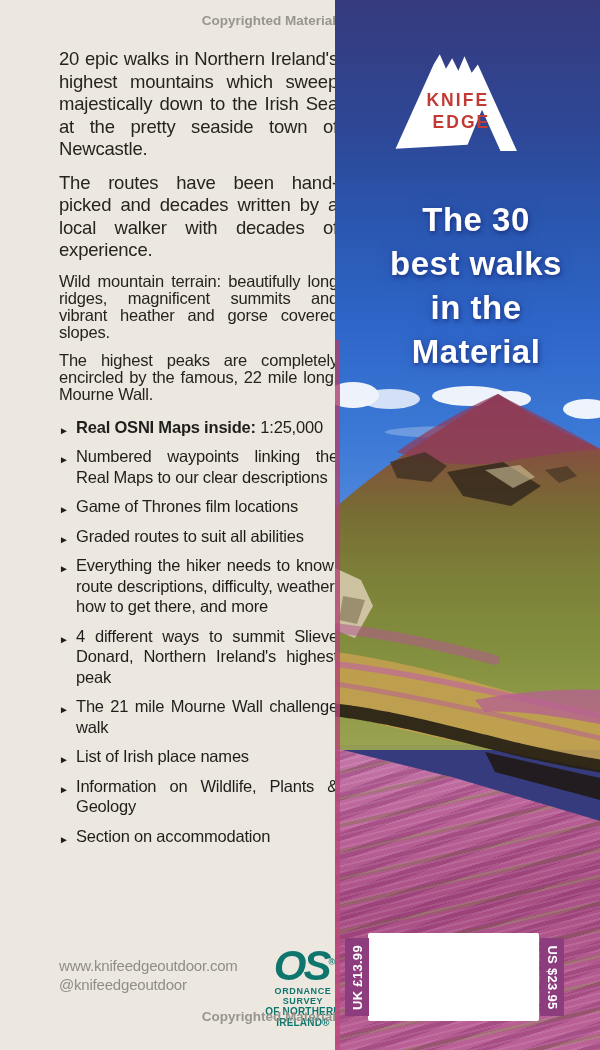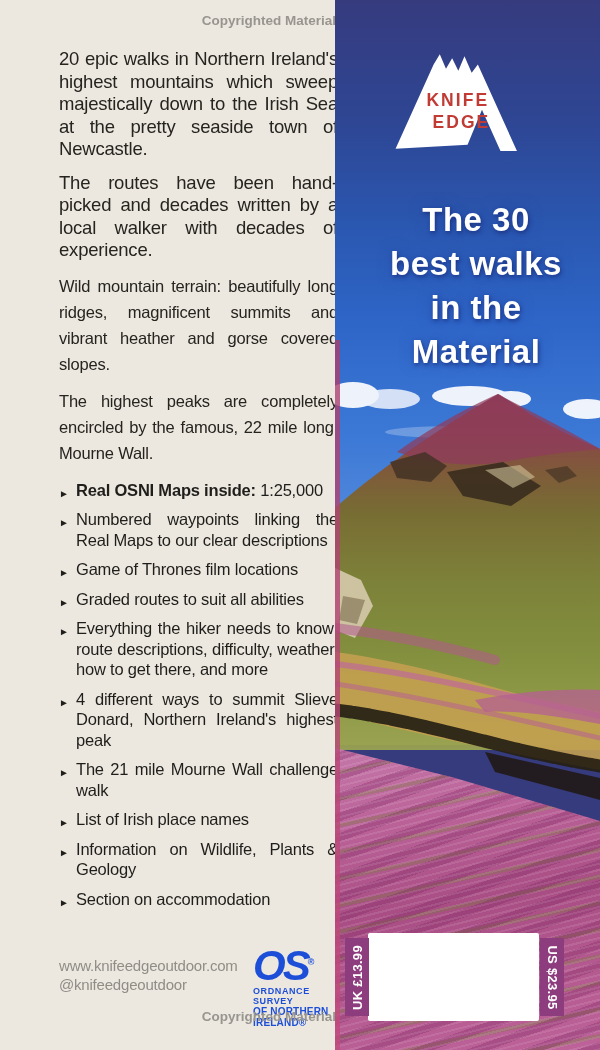--- a/index.html
+++ b/index.html
@@ -6,31 +6,31 @@
   .page{position:relative;width:600px;height:1050px;overflow:hidden;
         font-family:"Liberation Sans",sans-serif;background:#ece8e0;}
 
   
   .left-panel{position:absolute;left:12px;top:0;width:335px;height:954px;background:#ece8e0;margin-left:9px;}
   .copyright-top{position:absolute;left:150px;top:13px;width:165px;text-align:right;
         color:#98958f;font-size:13.5px;font-weight:600;}
   .copy-block{position:absolute;left:38px;top:48px;width:279px;color:#26241f;}
   .para{margin:0 0 11px 0;text-align:justify;text-align-last:left;}
   .para.lg{font-size:18.5px;line-height:22.5px;letter-spacing:-0.2px;}
-  .para.sm{font-size:16.5px;line-height:26px;letter-spacing:-0.2px;}
+  .para.sm{font-size:16.5px;line-height:17px;letter-spacing:-0.2px;}
   .bullets{list-style:none;margin:14px 0 0 0;padding:0;}
   .bullets li{position:relative;margin:0 0 9px 0;padding-left:17px;
         font-size:16.5px;line-height:20.5px;letter-spacing:-0.2px;
         text-align:justify;text-align-last:left;color:#1f1e1a;}
   .bullets li .tri{position:absolute;left:0;top:4px;font-size:10px;color:#1f1e1a;}
   .bullets li strong{font-weight:bold;}
 
   .footer{position:absolute;left:38px;top:956px;width:280px;}
   .site-line{color:#8f8d86;font-size:15px;font-weight:400;line-height:19px;letter-spacing:-0.2px;}
-  .os-logo{position:absolute;left:194px;top:-14px;width:100px;text-align:left;color:#1d4ed8;}
+  .os-logo{position:absolute;left:194px;top:-14px;width:100px;text-align:center;color:#0f766e;}
   .os-letters{font-size:42px;font-weight:900;font-style:italic;line-height:40px;letter-spacing:-3px;}
   .os-reg{font-size:9px;vertical-align:super;font-style:normal;}
   .os-line1{font-size:9px;font-weight:800;letter-spacing:0.6px;margin-top:0px;}
   .os-line2{font-size:10px;font-weight:800;letter-spacing:0.2px;}
   .copyright-bottom{position:absolute;left:150px;top:1009px;width:165px;text-align:right;
         color:#98958f;font-size:13.5px;font-weight:600;}
 
   
   .photo{position:absolute;left:335px;top:0;width:265px;height:1050px;overflow:hidden;background:#363b7e;padding-left:30px;}
   .scene{position:absolute;left:0;top:0;width:265px;height:1050px;}

